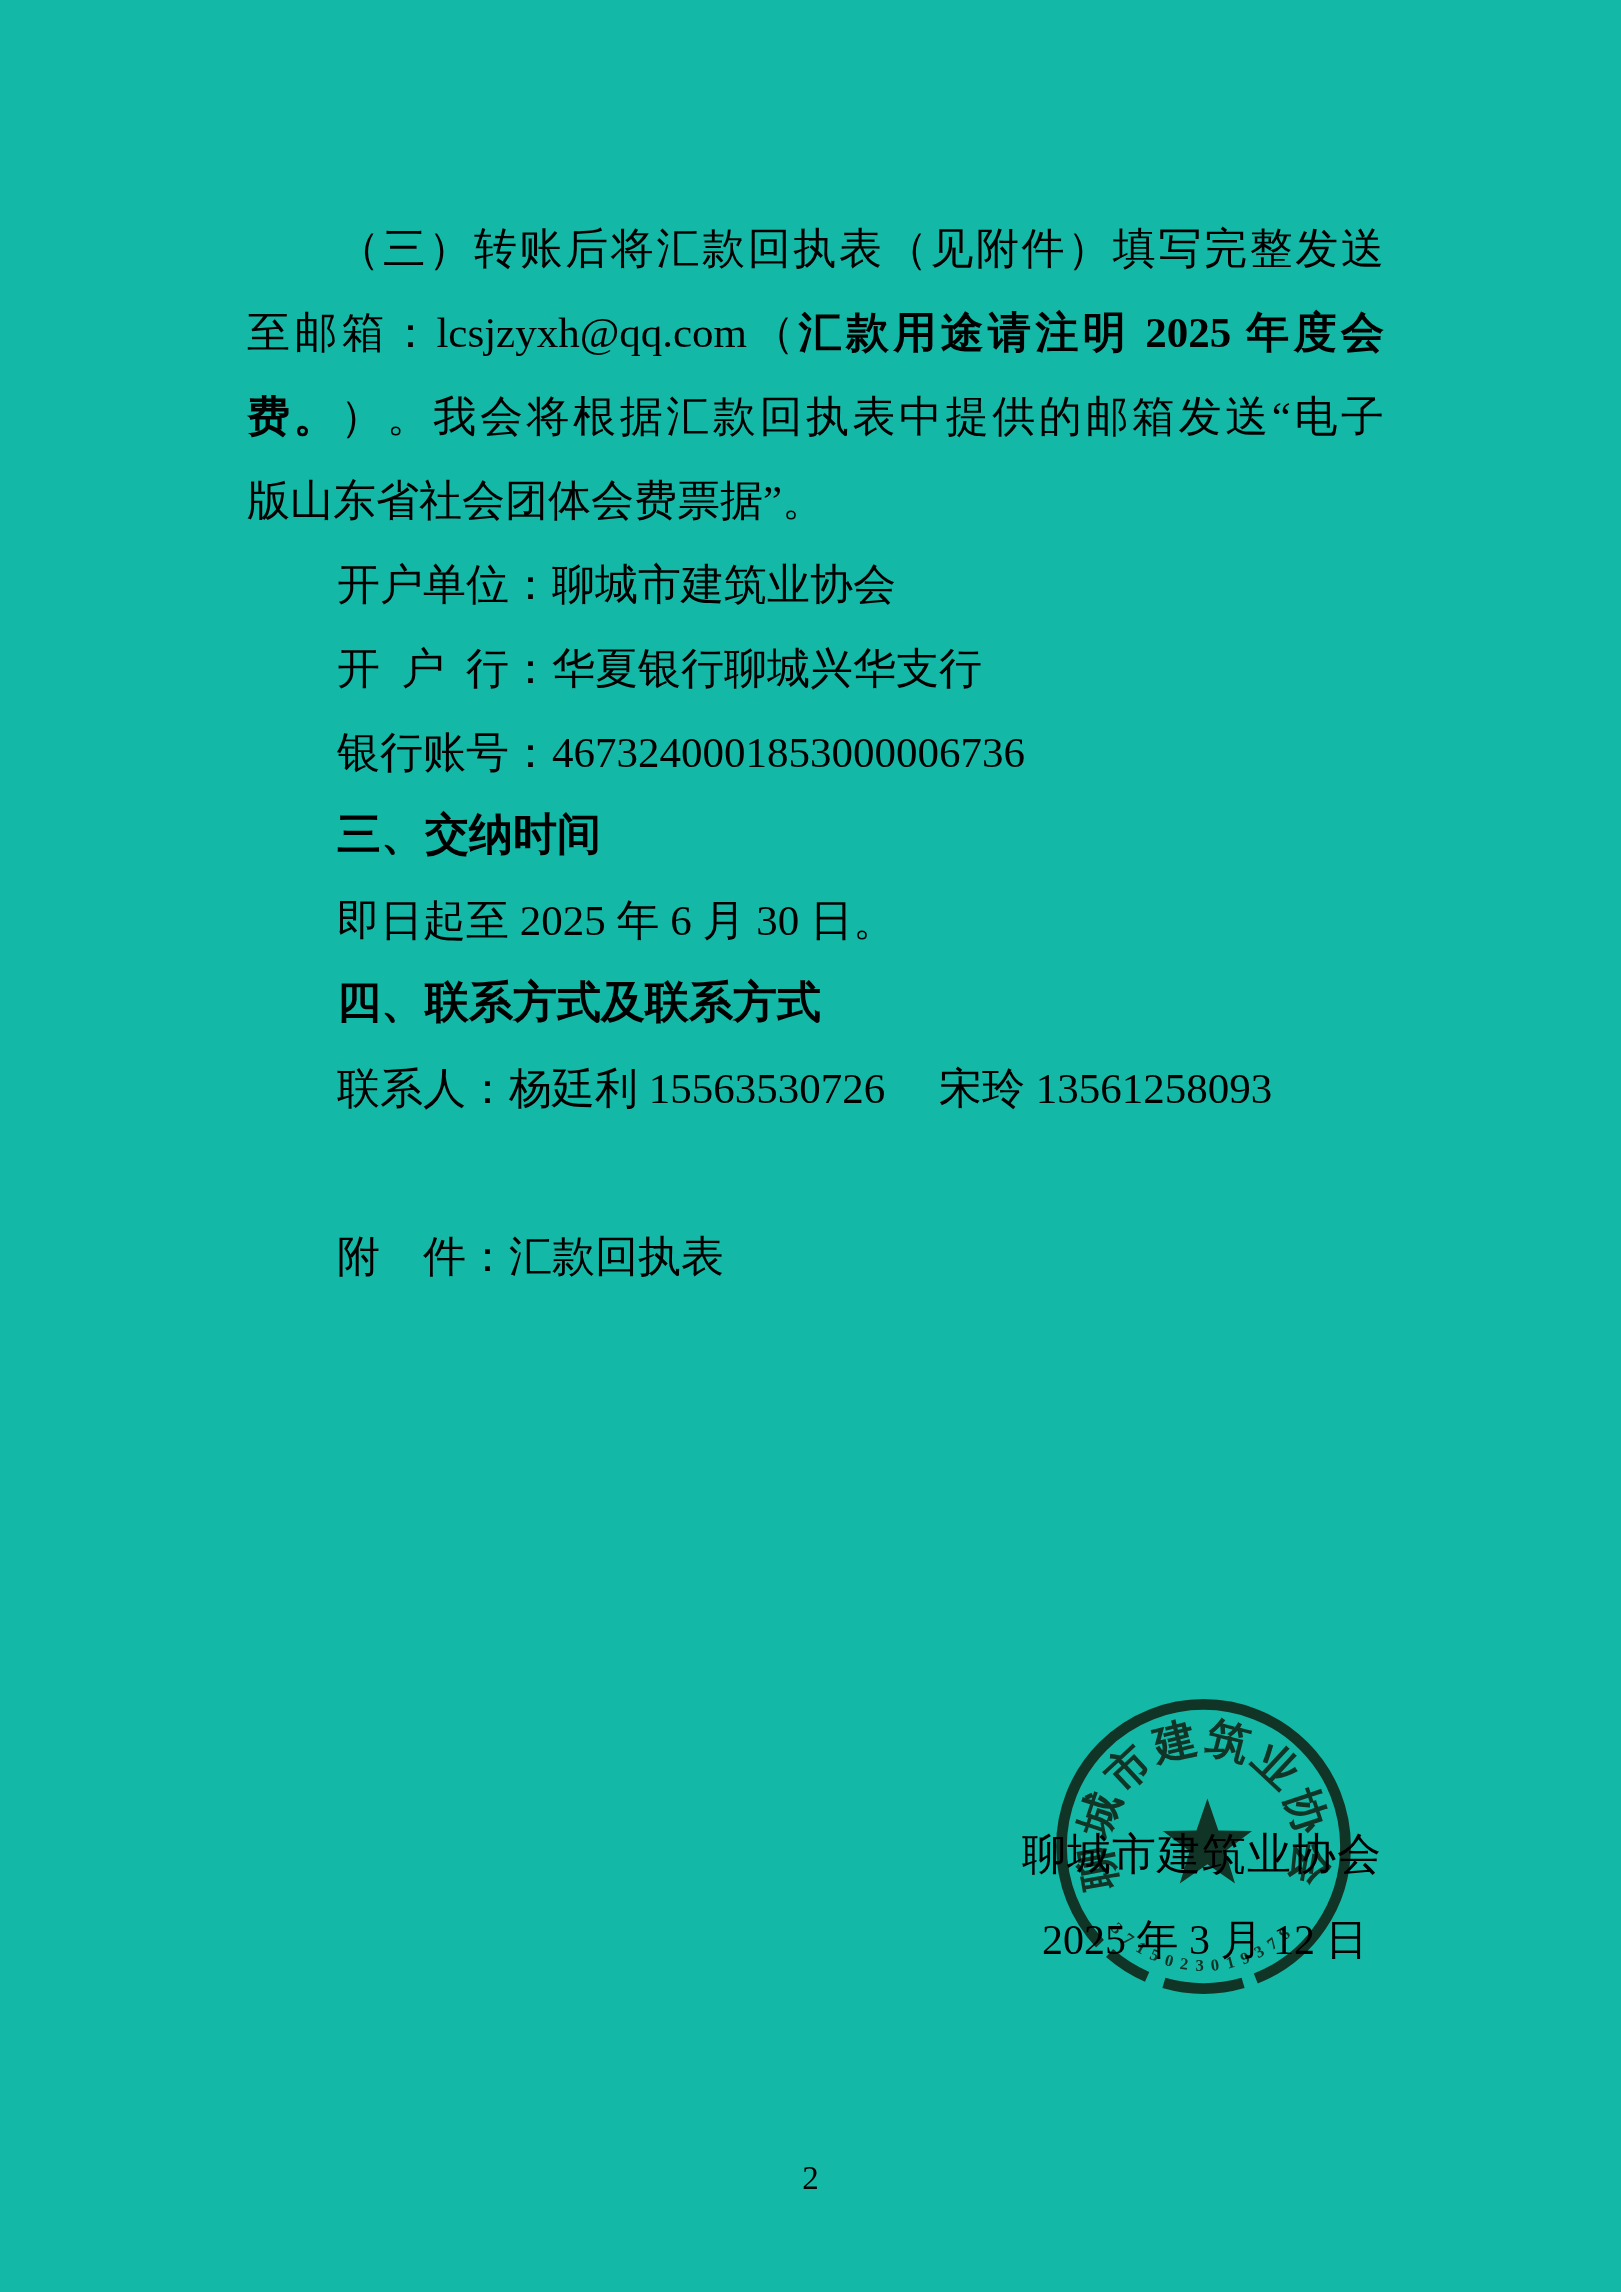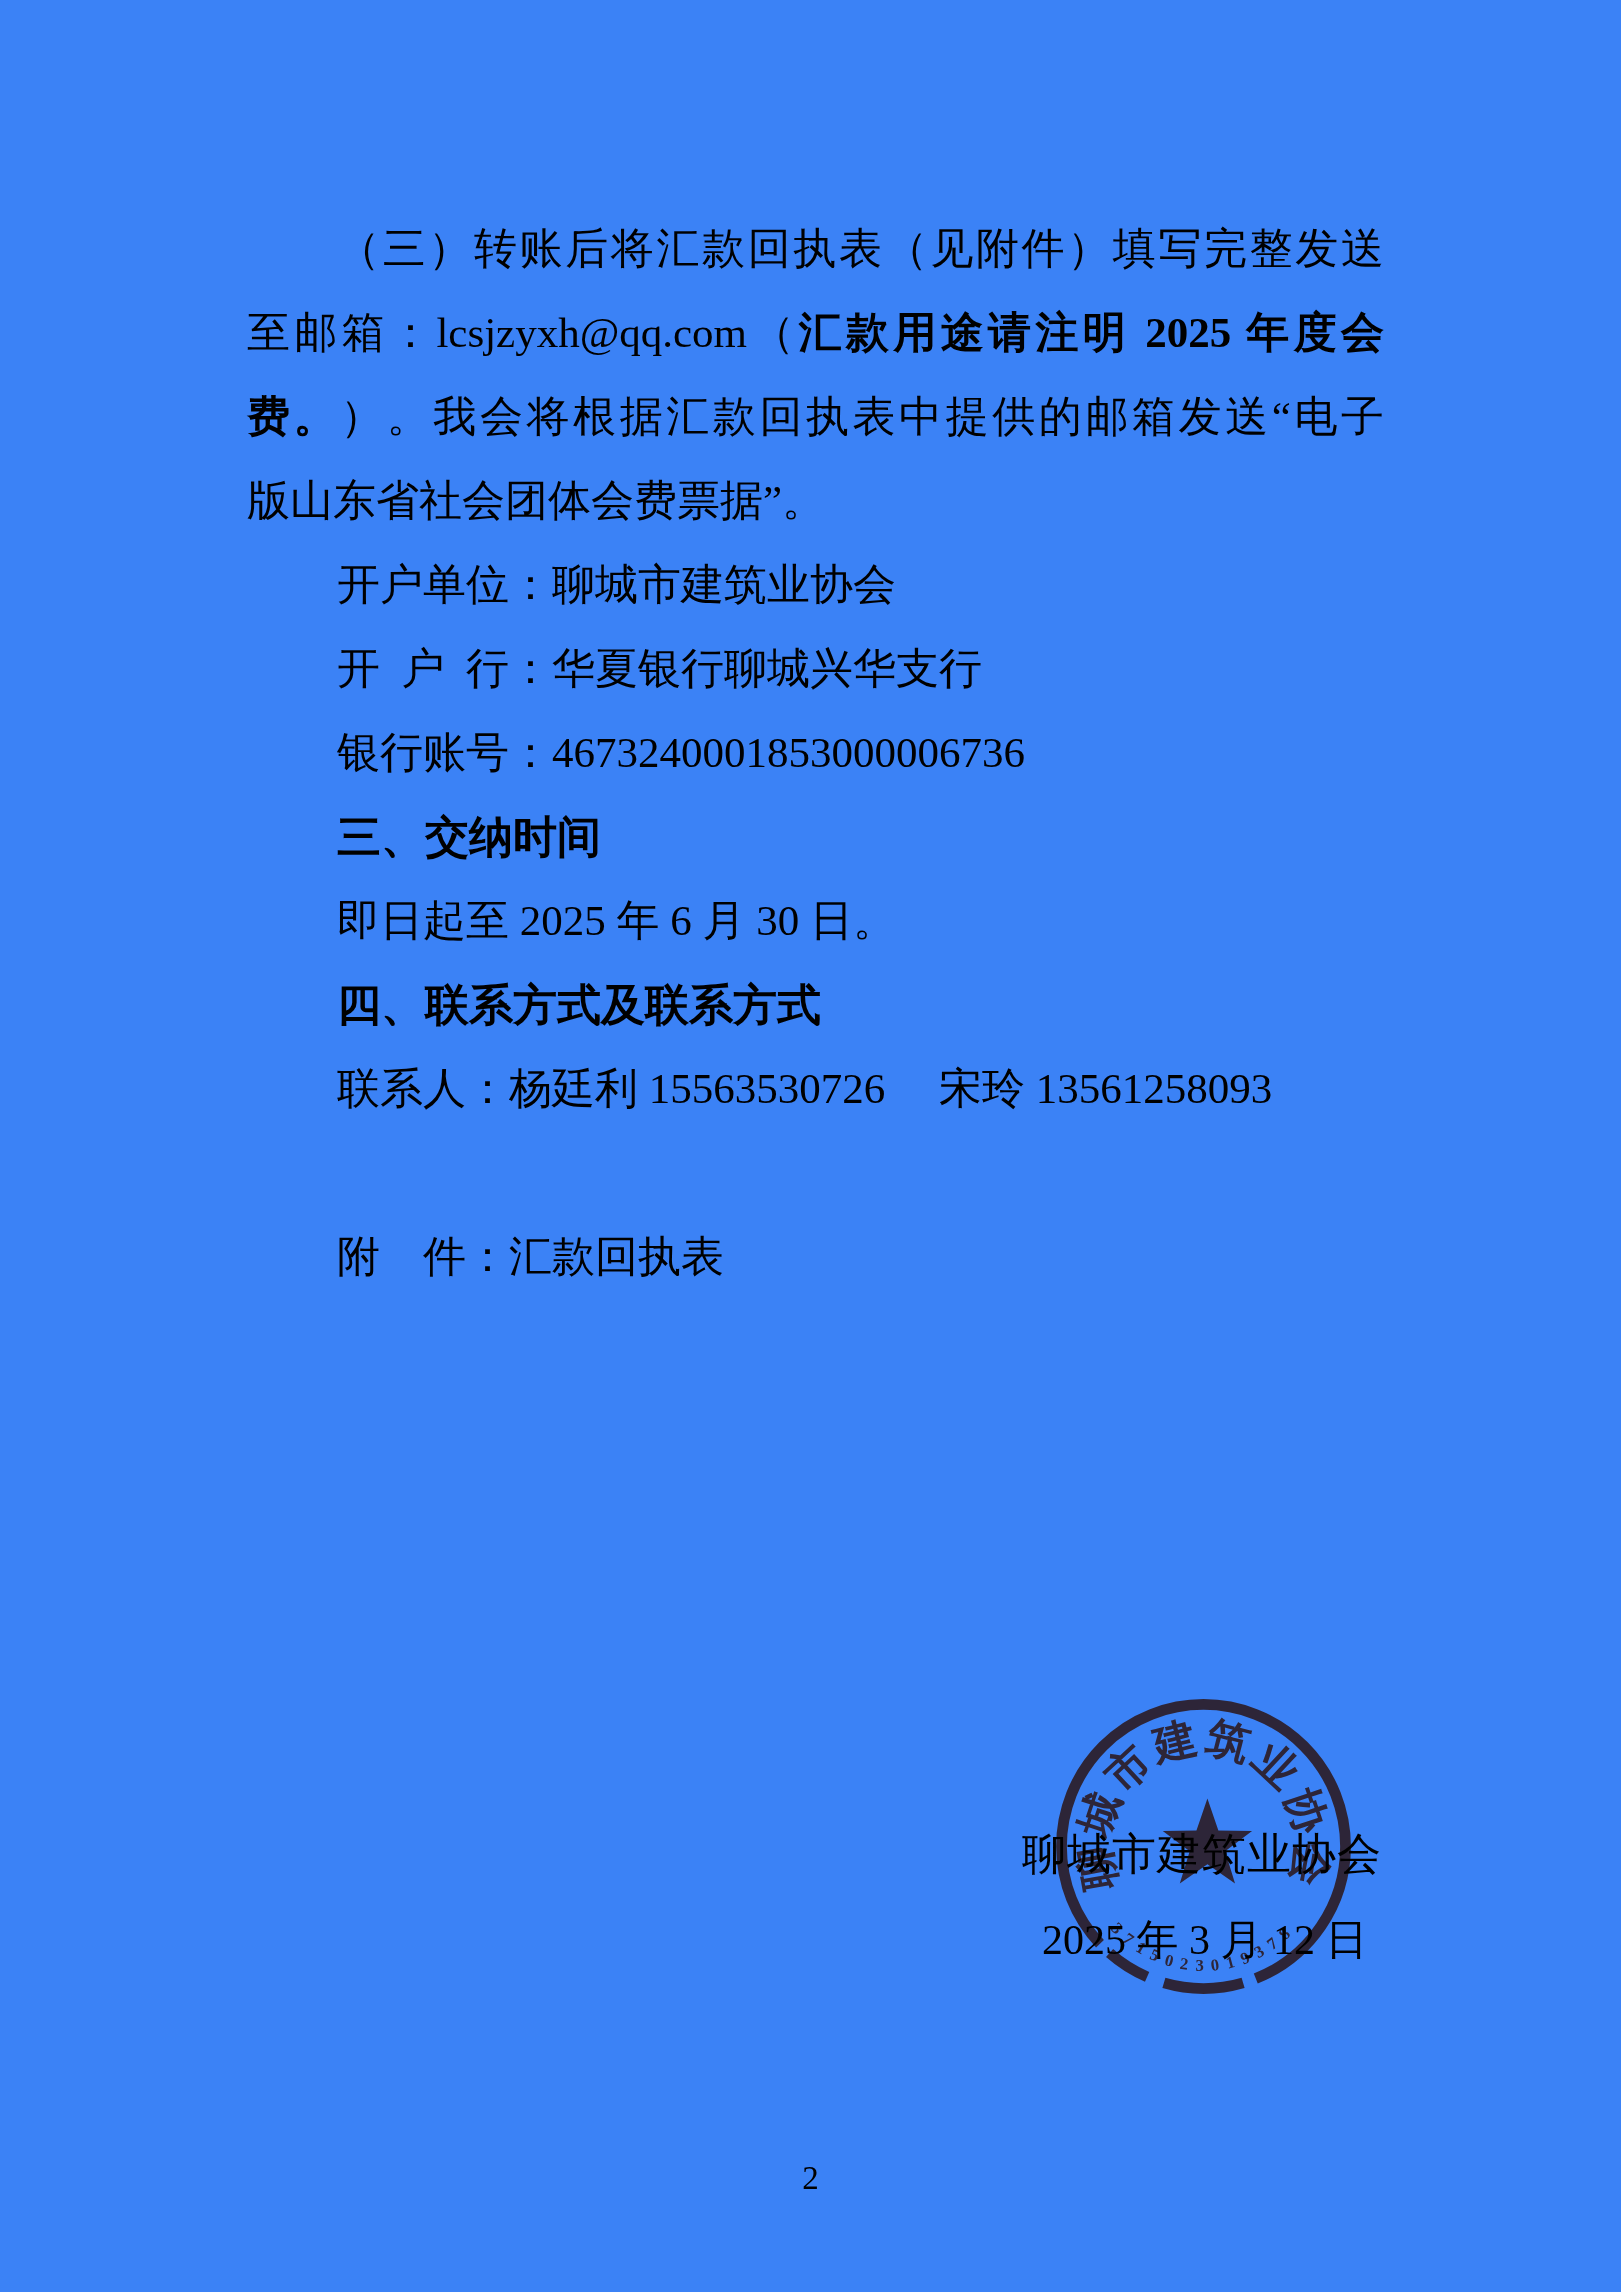--- a/index.html
+++ b/index.html
@@ -1,37 +1,37 @@
 <!DOCTYPE html>
 <html><head>
 <meta charset="utf-8">
 <style>
   html,body{margin:0;padding:0;background:#888;}
   .page{
     position:relative;
     width:1621px;height:2293px;
-    background:#3b82f6;
+    background:#14b8a6;
     overflow:hidden;
     font-family:"Liberation Serif", serif;
     color:#000;
   }
   
   .text-body{
     position:absolute;
     left:247px;top:207px;
     width:1137px;
     font-size:43px;
     line-height:84px;
     white-space:pre-wrap;
   }
   .line{min-height:84px;}
   .line.indent{text-indent:90px;}
   .line.justify{text-align:justify;text-align-last:justify;}
   .line.heading{
-    font-family:Liberation Sans, sans-serif;
+    font-family:Liberation Mono, monospace;
     font-weight:bold;
     font-size:44px;
   }
   .b{font-weight:bold;}
   
   .sig-org{
     position:absolute;left:1022px;top:1825px;
     font-size:44px;letter-spacing:1px;white-space:pre;
   }
   .sig-date{

